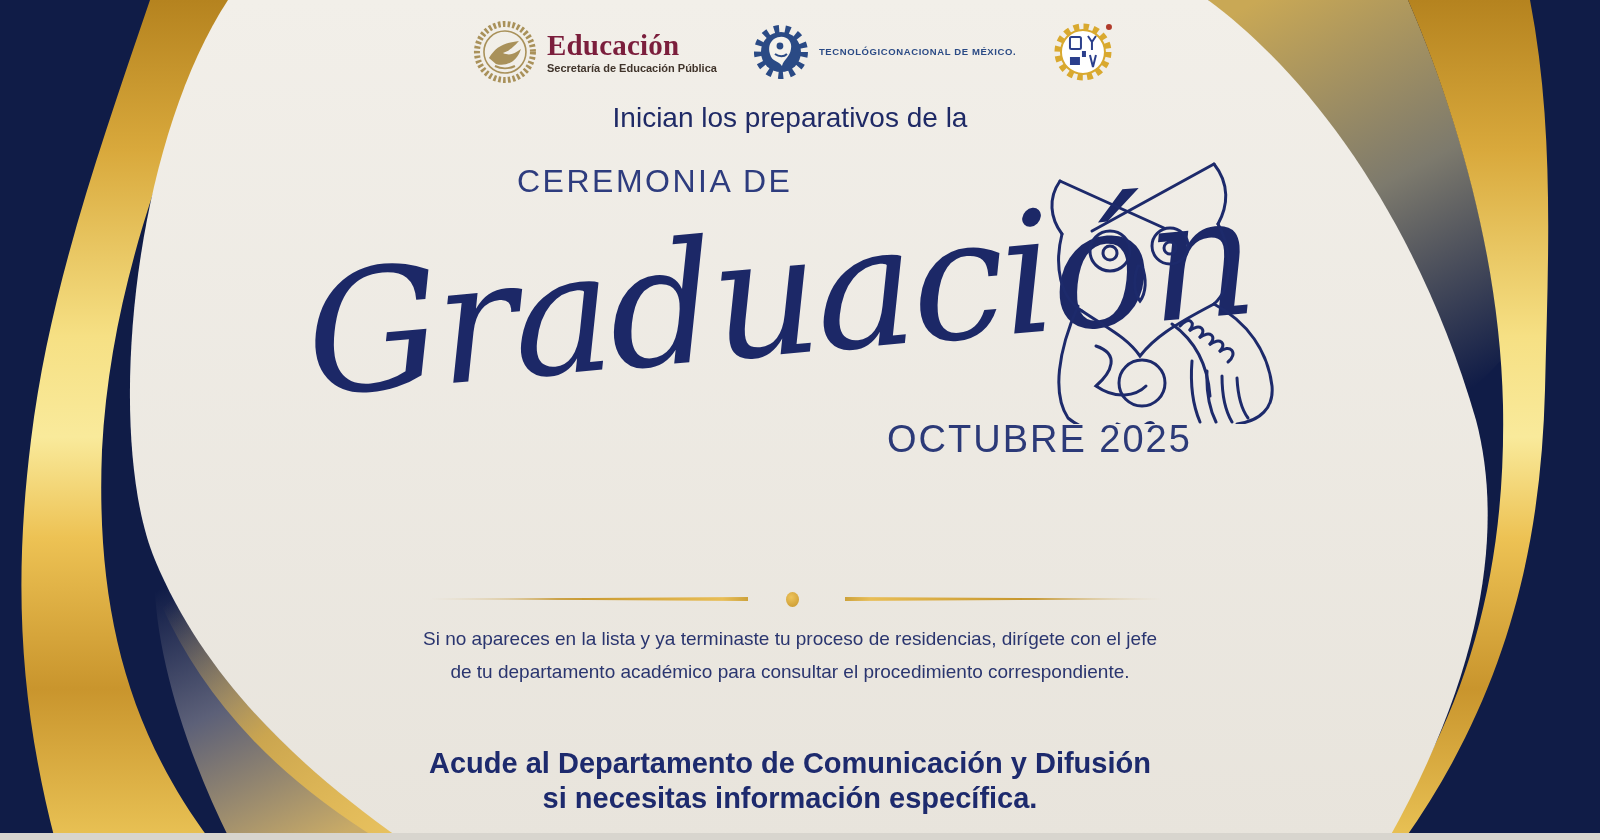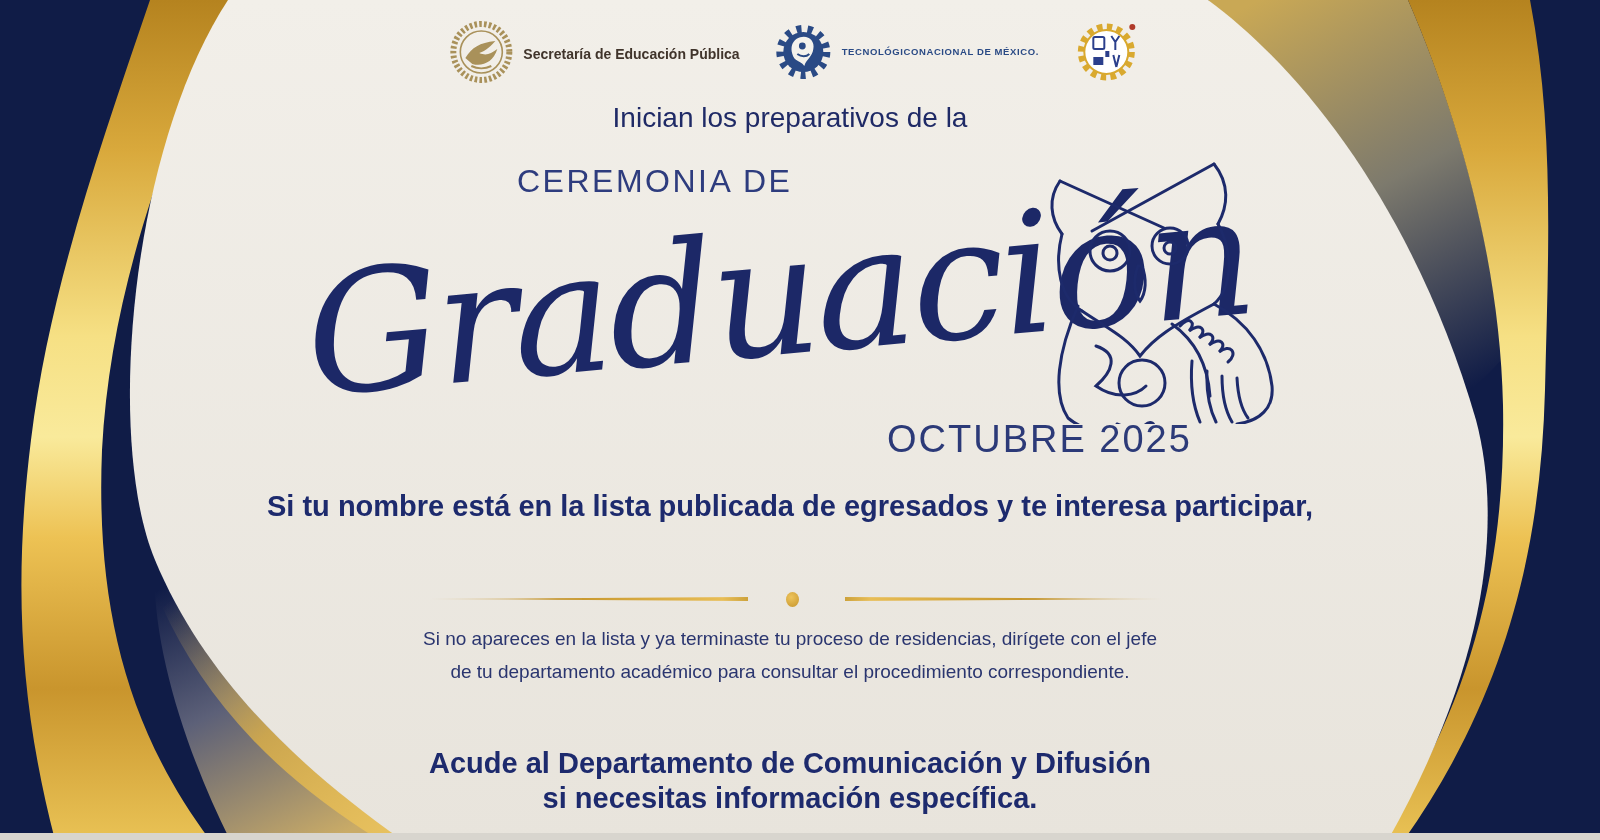--- a/index.html
+++ b/index.html
@@ -14,21 +14,21 @@
   .logos {
     position:absolute; top:20px; left:50%; transform:translateX(-51%);
     display:flex; align-items:center; gap:36px; z-index:5;
   }
   .logo-block { display:flex; align-items:center; gap:10px; }
   .sep-text { display:flex; flex-direction:column; line-height:1; }
   .sep-title {
     font-family:"Liberation Serif", serif; font-weight:bold;
     font-size:29px; color:#7b1e3c; letter-spacing:.2px;
   }
-  .sep-sub { font-size:14px; font-weight:bold; color:#40342b; margin-top:3px; }
+  .sep-sub { font-size:11px; font-weight:bold; color:#40342b; margin-top:3px; }
   .tecnm-text { display:flex; flex-direction:row; line-height:1.25; }
   .tecnm-line { font-size:9.5px; font-weight:bold; color:#2a4a85; letter-spacing:.6px; }
 
   
   .kicker {
     position:absolute; left:140px; width:1300px; top:102px; text-align:center;
     font-size:28px; font-weight:500; color:#1f2a66; z-index:4;
   }
   .title-prefix {
     position:absolute; left:517px; top:163px;
@@ -129,20 +129,21 @@
   <header class="logos">
 
     <div class="logo-block">
       <svg width="64" height="64" viewBox="0 0 64 64" aria-hidden="true">
         <circle cx="32" cy="32" r="28" fill="none" stroke="#a9915a" stroke-width="6" stroke-dasharray="2.6 2.2"></circle>
         <circle cx="32" cy="32" r="21" fill="none" stroke="#a9915a" stroke-width="1.6"></circle>
         <path d="M16,38 C23,27 30,23 46,21 C39,29 35,31 30,33 C37,36 41,34 48,29 C44,42 33,47 23,44 Z" fill="#a9915a"></path>
         <path d="M22,46 C28,49 36,49 42,46" fill="none" stroke="#a9915a" stroke-width="2"></path>
       </svg>
       <div class="sep-text">
+        <span class="sep-title">Educación</span>
         <span class="sep-sub">Secretaría de Educación Pública</span>
       </div>
     </div>
 
     <div class="logo-block">
       <svg width="56" height="56" viewBox="0 0 56 56" aria-hidden="true">
         <circle cx="28" cy="28" r="23" fill="none" stroke="#2a4a85" stroke-width="8" stroke-dasharray="5 6.2"></circle>
         <circle cx="28" cy="28" r="20" fill="#2a4a85"></circle>
         <path d="M21,15 C31,9 40,16 38,25 C37,33 31,35 29,42 C25,36 19,38 17,30 C15,23 17,18 21,15 Z" fill="#f4f2ec"></path>
         <circle cx="27" cy="22" r="3.4" fill="#2a4a85"></circle>
@@ -194,21 +195,21 @@
     <path d="M 148,180 c 9,-11 17,-3 9,5 c 11,-9 19,-1 10,7 c 11,-9 19,-1 10,7 c 11,-9 19,-1 10,7 c 11,-9 20,1 9,10"></path>
     <path d="M 160,215 C 158,240 162,262 168,276"></path>
     <path d="M 175,225 C 174,248 178,264 184,276"></path>
     <path d="M 190,230 C 190,252 194,266 200,276"></path>
     <path d="M 205,232 C 206,252 210,264 216,272"></path>
     <path d="M 112,280 c 7,-7 12,-2 9,4 c 9,-7 15,0 8,6"></path>
     <path d="M 85,278 C 115,290 150,294 185,288 c 8,-6 13,-1 9,5"></path>
   </svg>
 
   <div class="para para-intro">
-    <span>Si tu nombre está en la lista publicada de egresados y te interesa participar,</span><br>
+    <br>
   </div>
 
   <div class="divider">
     <div class="div-line left"></div>
     <div class="div-dot"></div>
     <div class="div-line right"></div>
   </div>
 
   <div class="para para-note">
     <span>Si no apareces en la lista y ya terminaste tu proceso de residencias, dirígete con el jefe</span><br>

